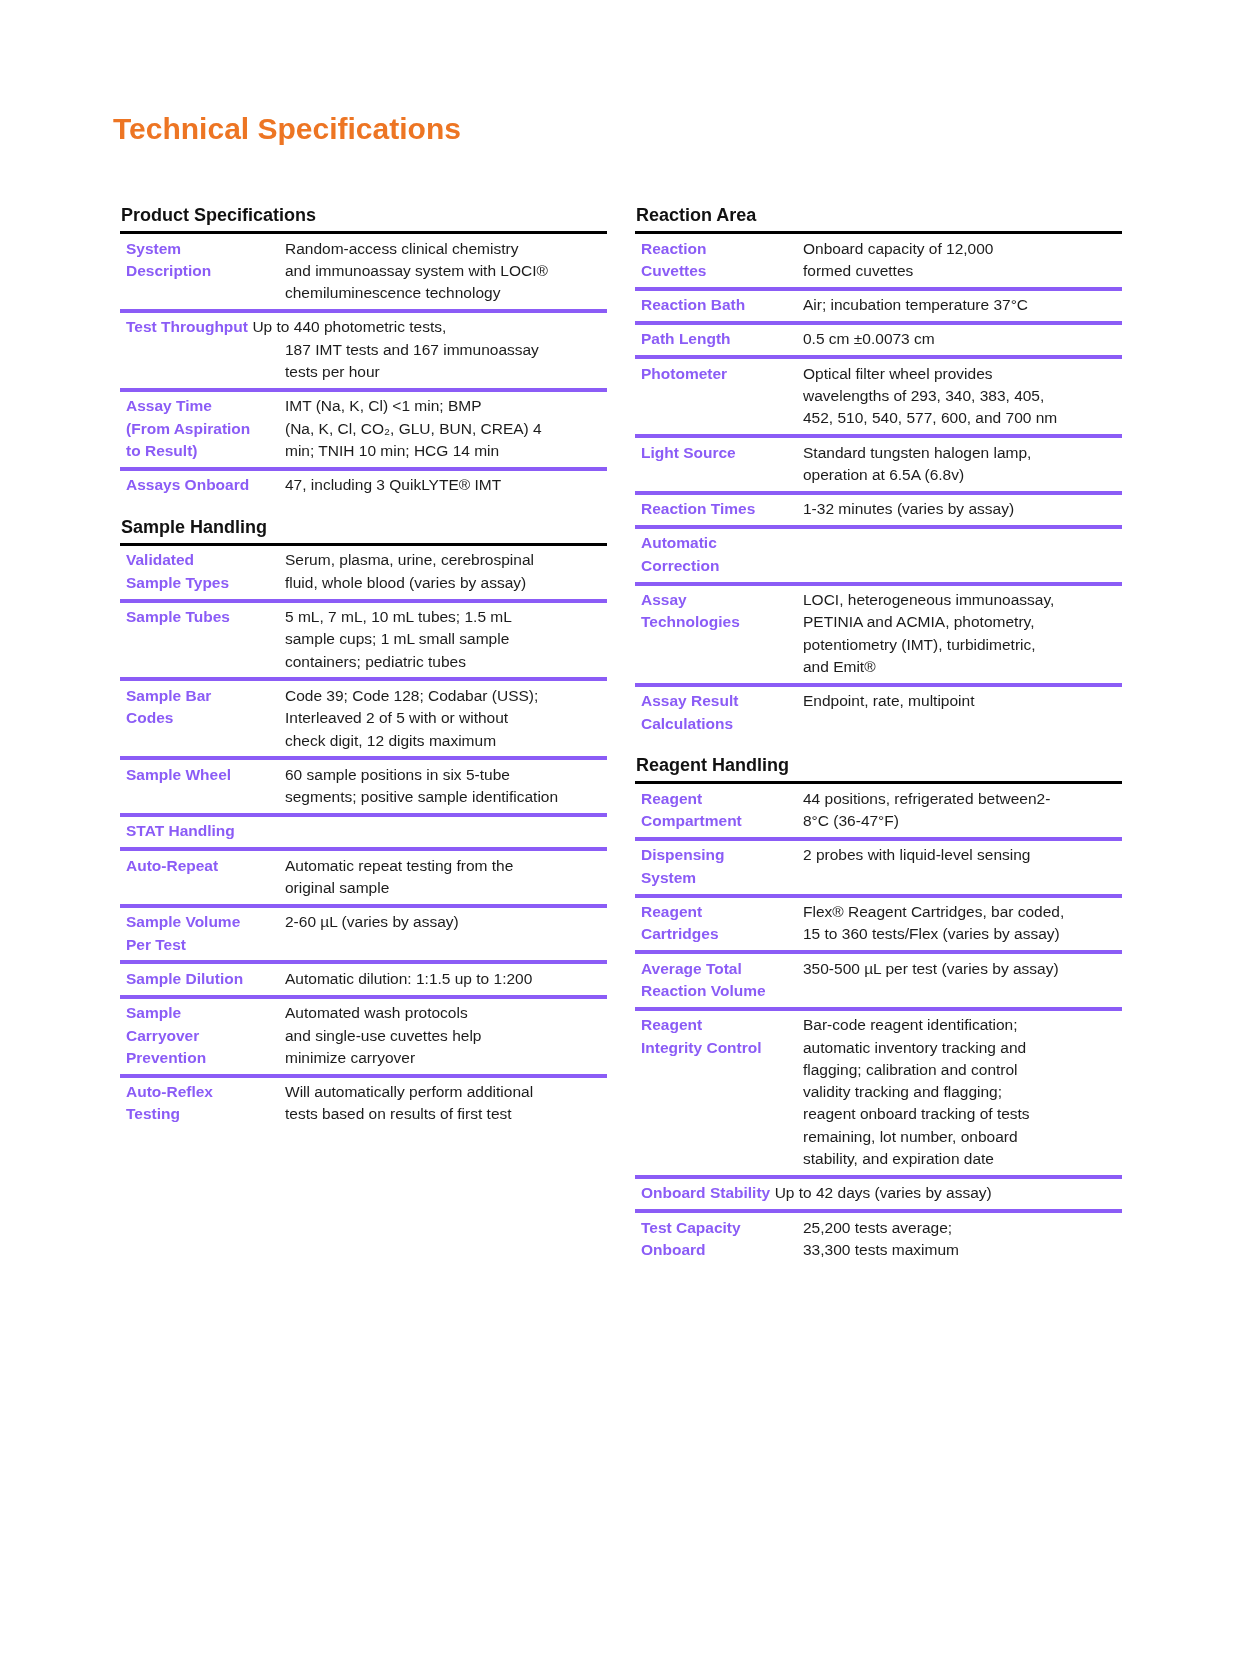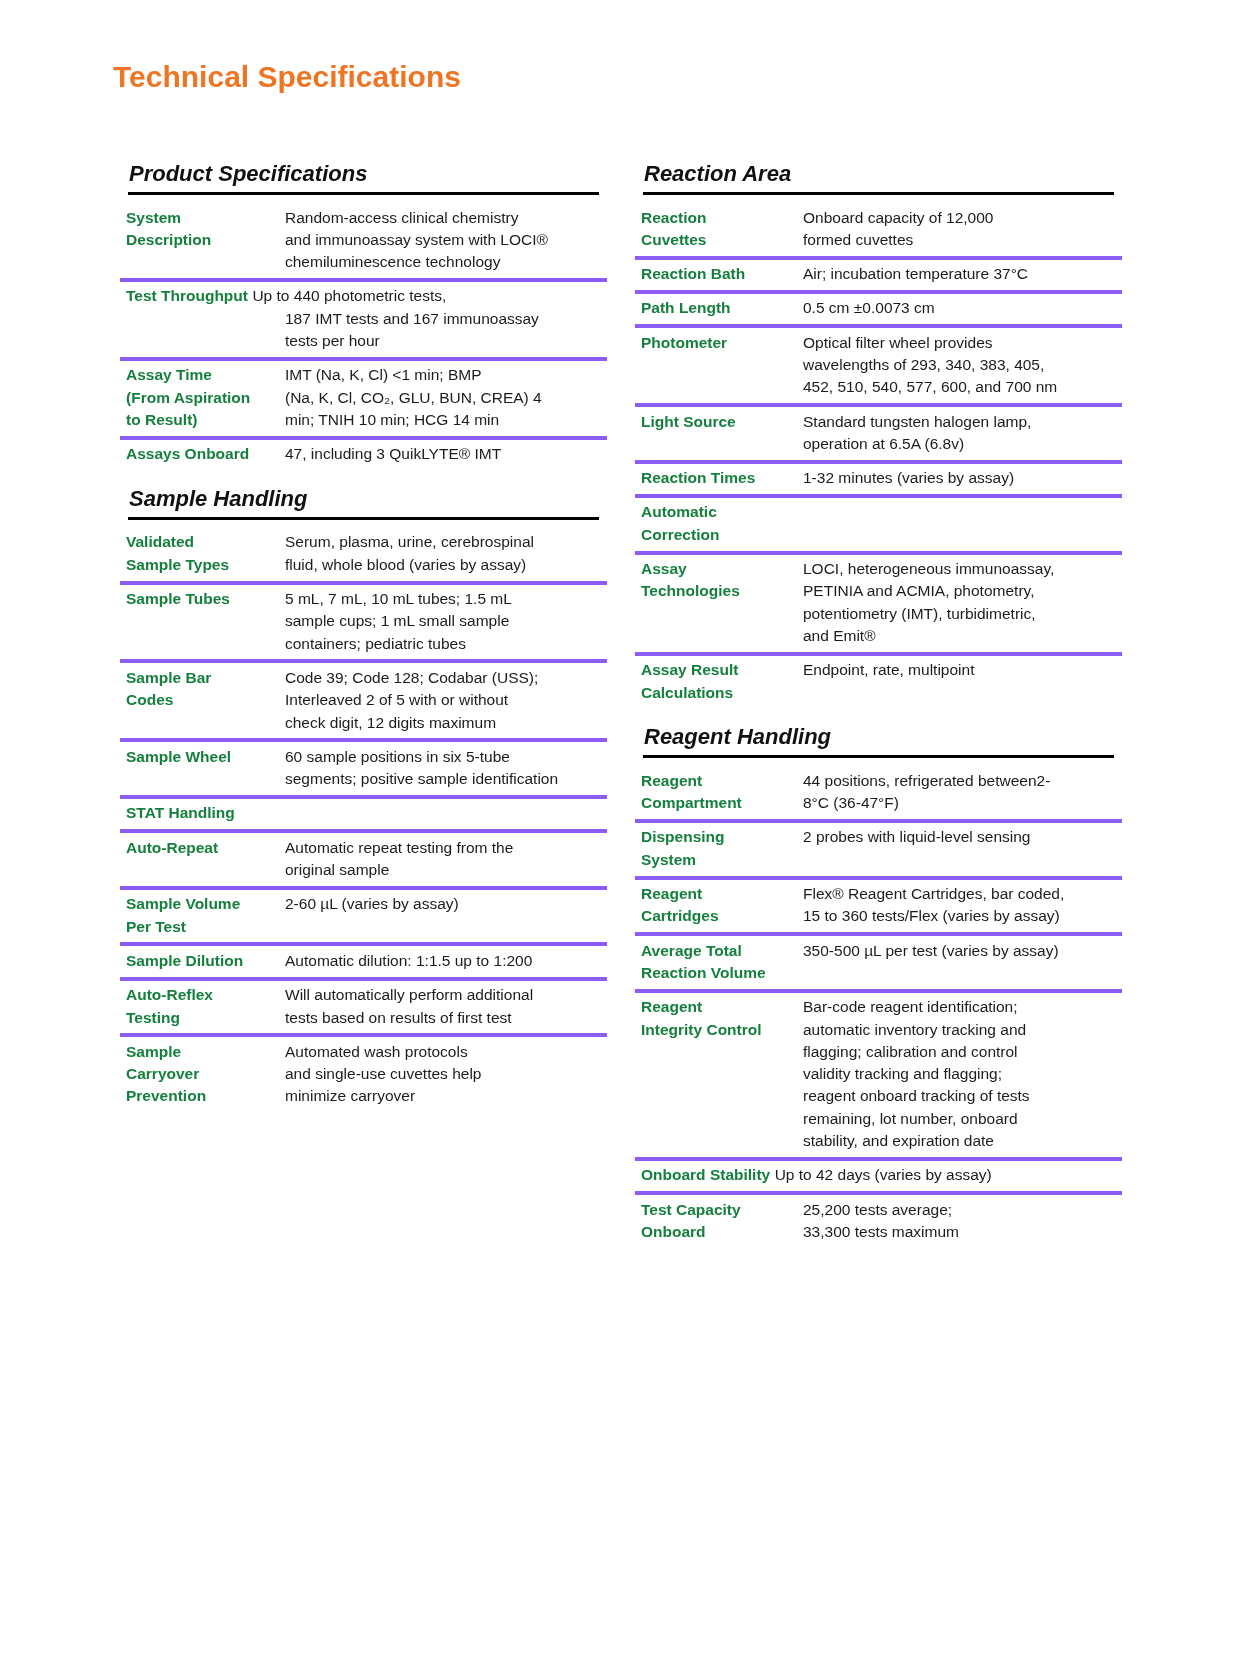--- a/index.html
+++ b/index.html
@@ -11,21 +11,21 @@
     width: 1241px;
     height: 1654px;
     font-family: "Liberation Sans", "DejaVu Sans", sans-serif;
     color: #1c1c1c;
     overflow: hidden;
   }
   .page {
     box-sizing: border-box;
     width: 1241px;
     height: 1654px;
-    padding: 60px 119px 0 120px;
+    padding: 112px 119px 0 120px;
   }
   .title {
     font-size: 30px;
     font-weight: 700;
     line-height: 1.1;
     margin: 0 0 60px -7px;
     color: #ED7523;
   }
   .cols {
     display: flex;
@@ -34,42 +34,41 @@
   }
   .col {
     flex: 0 0 487px;
     width: 487px;
   }
   .col-left  { --lblw: 165px; }
   .col-right { --lblw: 168px; }
   .section { margin-top: 16px; }
   .section:first-child { margin-top: 0; }
   .section-title {
-    font-size: 22px;
+    font-size: 18px;
     font-weight: 700;
     color: #111111;
-    margin: 8px;
+    margin: 0;
     padding: 0 0 5px 1px;
     border-bottom: 3px solid #000000;
-    font-style: italic;
   }
   .row {
     display: grid;
     grid-template-columns: var(--lblw, 165px) 1fr;
     padding: 3.5px 0 4.5px 0;
   }
   .row + .row { border-top: 4px solid #8b5cf6; }
   .lbl, .val {
     font-size: 15.5px;
     line-height: 22.3px;
     white-space: pre-line;
   }
   .lbl {
     font-weight: 700;
-    color: #15803d;
+    color: #8b5cf6;
     padding-left: 6px;
   }
   .row.inline {
     display: block;
     padding-left: var(--lblw, 165px);
     text-indent: calc(-1 * var(--lblw, 165px));
   }
   .row.inline .lbl,
   .row.inline .val { display: inline; }
 </style>
@@ -145,32 +144,32 @@
             <div class="row">
               <span class="lbl">Sample Volume
 Per Test</span>
               <span class="val">2-60 µL (varies by assay)</span>
             </div>
             <div class="row">
               <span class="lbl">Sample Dilution</span>
               <span class="val">Automatic dilution: 1:1.5 up to 1:200</span>
             </div>
             <div class="row">
-              <span class="lbl">Auto-Reflex
-Testing</span>
-              <span class="val">Will automatically perform additional
-tests based on results of first test</span>
-            </div>
-            <div class="row">
               <span class="lbl">Sample
 Carryover
 Prevention</span>
               <span class="val">Automated wash protocols
 and single-use cuvettes help
 minimize carryover</span>
+            </div>
+            <div class="row">
+              <span class="lbl">Auto-Reflex
+Testing</span>
+              <span class="val">Will automatically perform additional
+tests based on results of first test</span>
             </div>
           </div>
         </div>
       </section>
       <section class="col col-right">
         <div class="section">
           <h2 class="section-title">Reaction Area</h2>
           <div class="rows">
             <div class="row">
               <span class="lbl">Reaction

